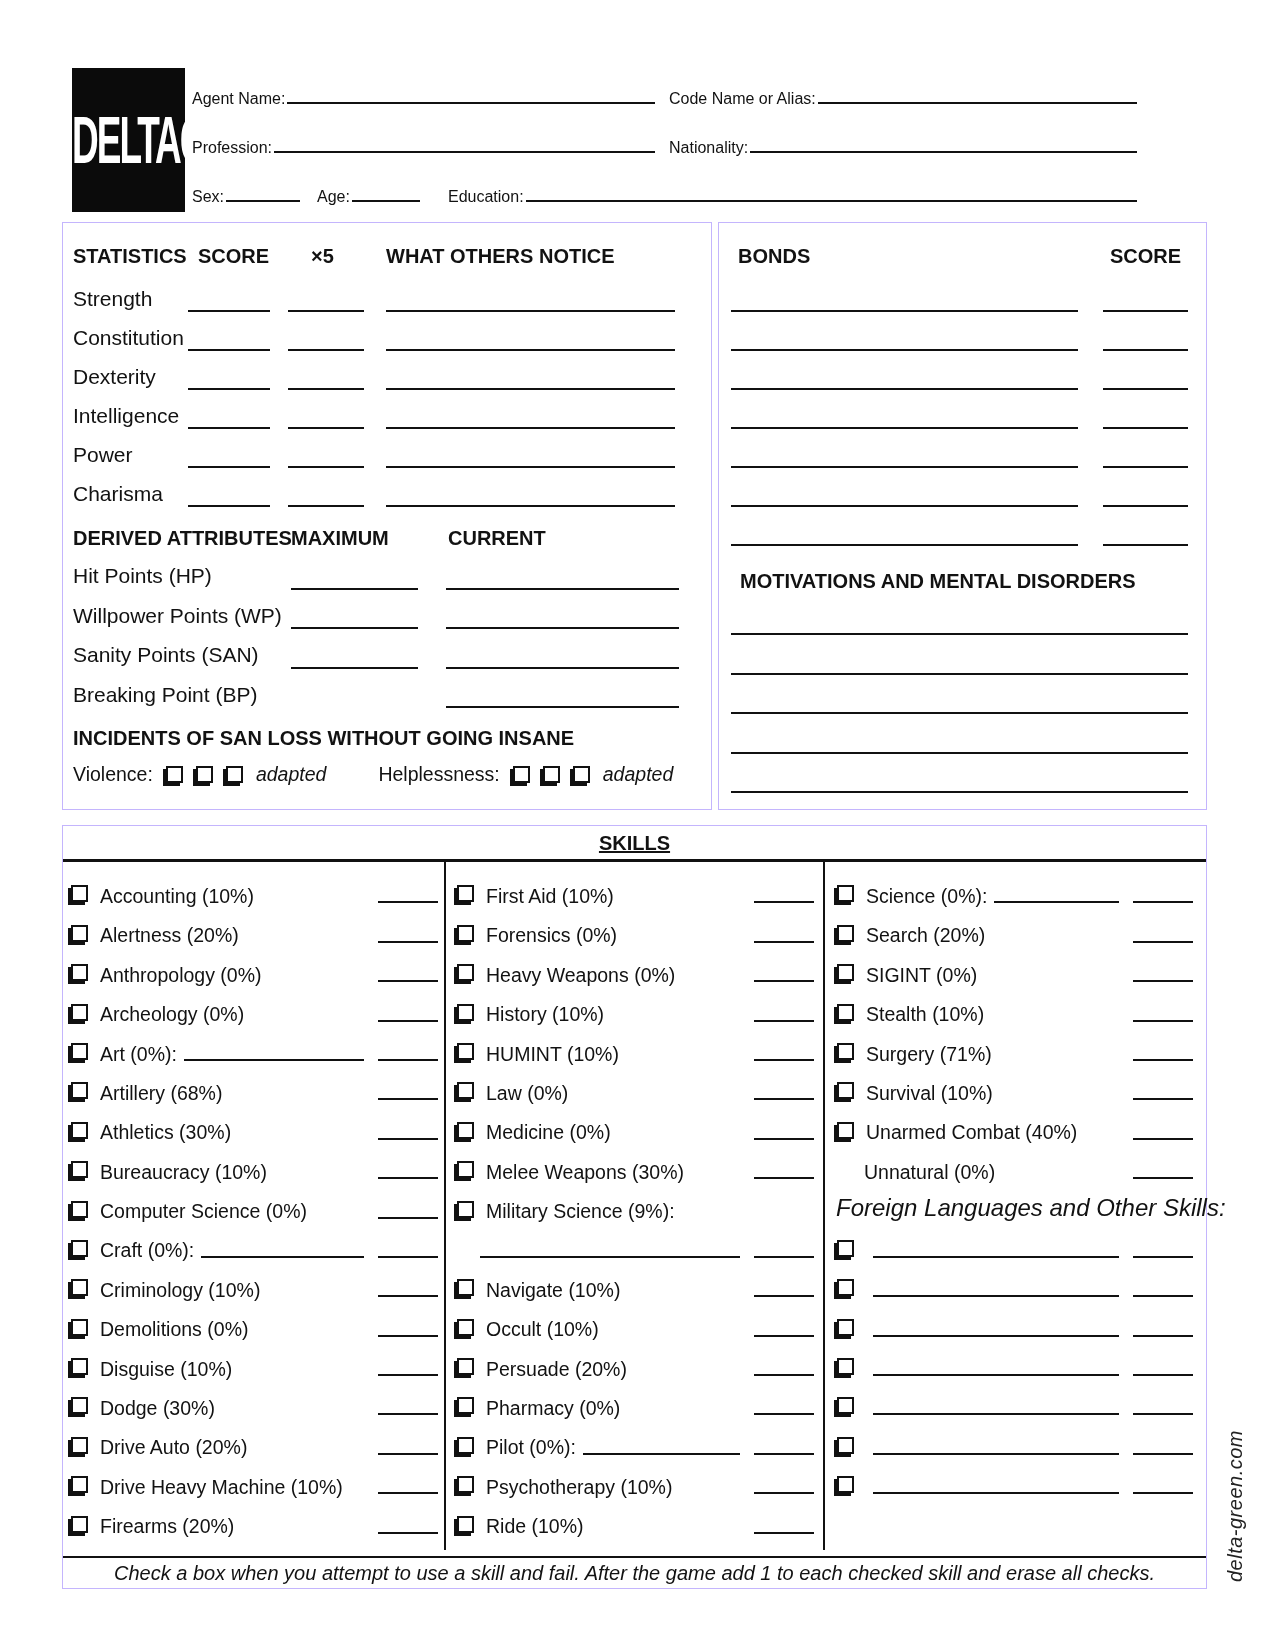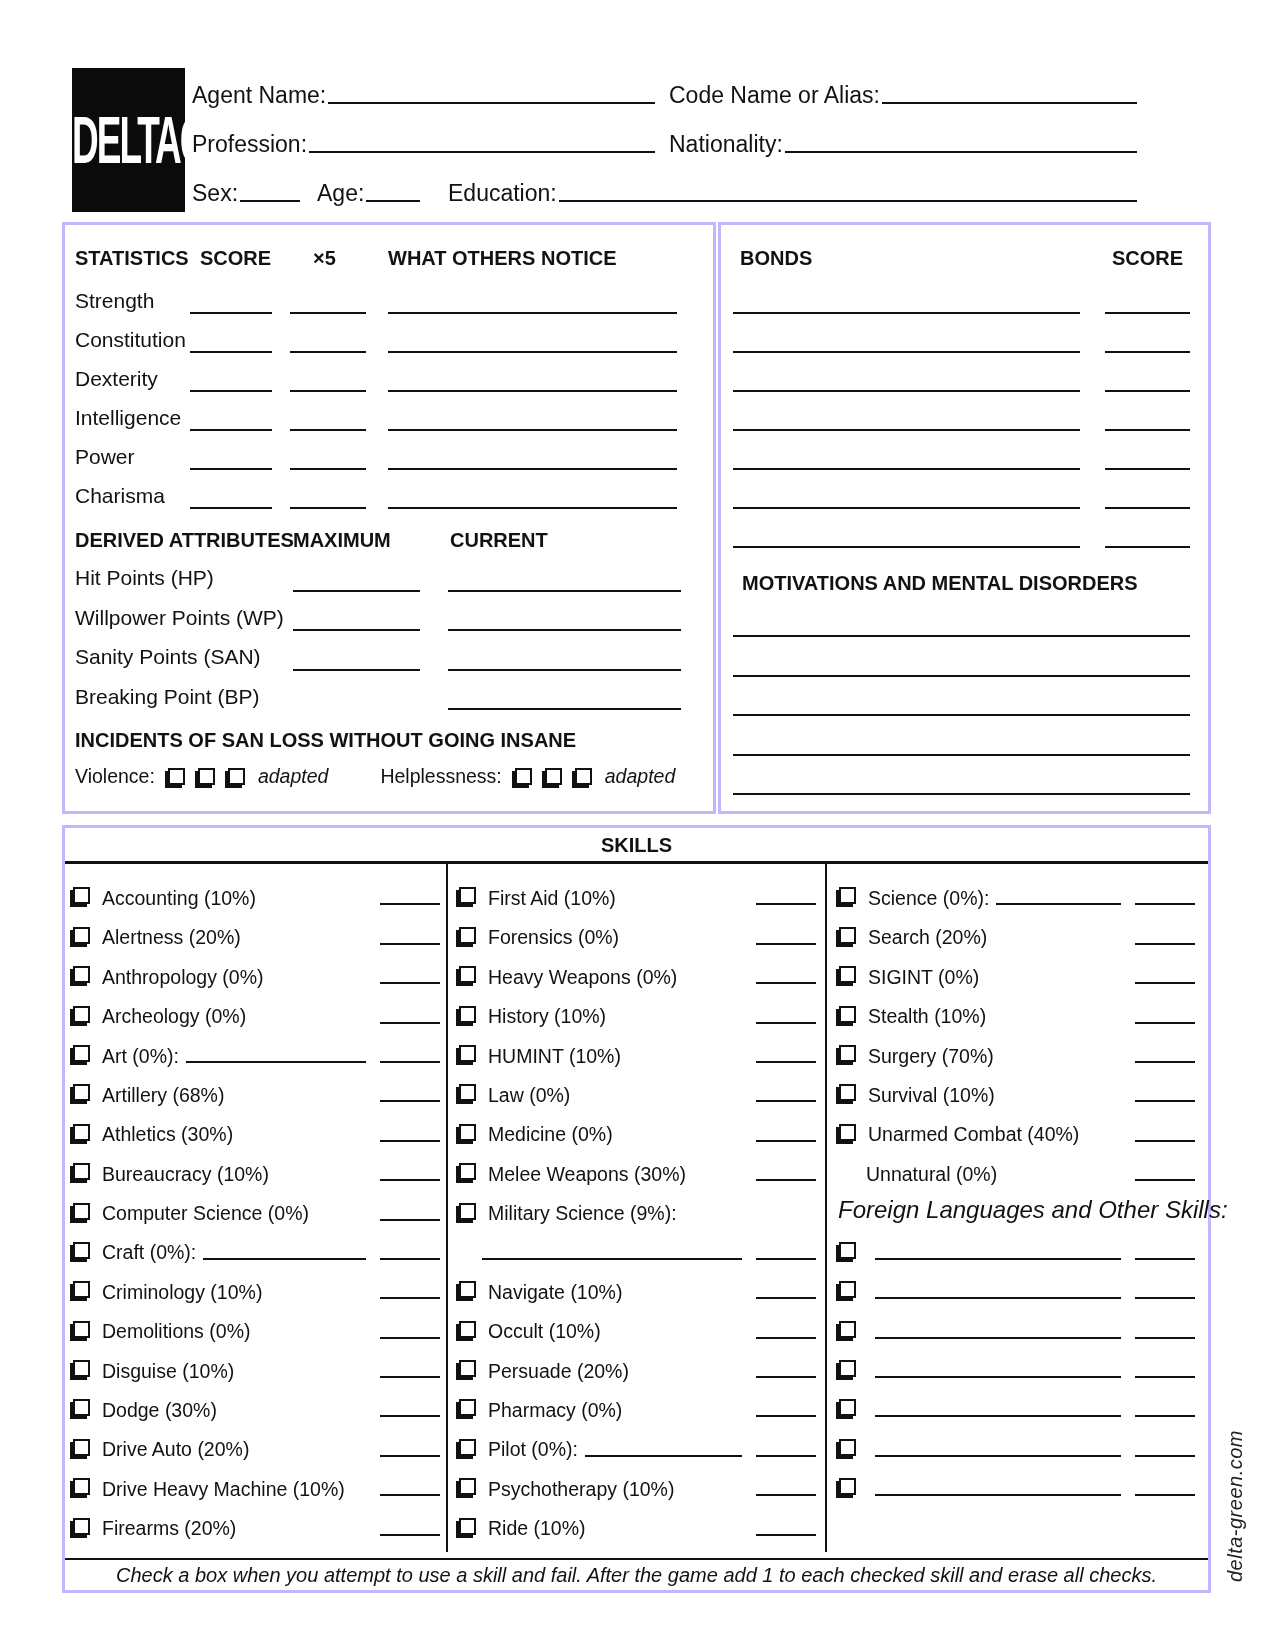--- a/index.html
+++ b/index.html
@@ -6,28 +6,28 @@
   .page{position:relative;width:1275px;height:1650px;background:#fff;
         font-family:"Liberation Sans",sans-serif;color:#121212;overflow:hidden;}
 
   
   .logo{position:absolute;left:72px;top:68px;width:113px;height:144px;background:#0b0b0b;
         display:flex;flex-direction:row;align-items:center;justify-content:space-evenly;color:#fff;}
   .logo .lg{font-weight:700;font-size:37px;line-height:1;transform:scaleY(1.78);letter-spacing:-2px;}
   .logo .lgdiv{width:100%;height:3px;background:#fff;}
 
   
-  .hrow{position:absolute;left:192px;right:138px;height:26px;display:flex;align-items:flex-end;font-size:23px;}
+  .hrow{position:absolute;left:192px;right:138px;height:26px;display:flex;align-items:flex-end;font-size:16px;}
   .fgroup{display:flex;align-items:flex-end;}
   .hlab{white-space:nowrap;line-height:1.1;}
   .fline{flex:1 1 auto;height:2px;background:#111;margin-bottom:4px;margin-left:2px;}
   .hsp{flex:0 0 auto;}
 
   
-  .box{position:absolute;border:3px solid #c4b5fd;background:#fff;}
+  .box{position:absolute;border:1px solid #c4b5fd;background:#fff;text-decoration:underline;}
   #stats-box{left:62px;top:222px;width:648px;height:586px;}
   #bonds-box{left:718px;top:222px;width:487px;height:586px;}
   #skills-box{left:62px;top:825px;width:1143px;height:762px;}
   .h20{font-weight:700;font-size:20px;line-height:1;white-space:nowrap;}
   .abs{position:absolute;}
 
   
   #stat-rows{position:absolute;left:10px;right:36px;top:50px;}
   .stat-row{display:grid;grid-template-columns:115px 82px 18px 76px 22px 1fr;height:39px;align-items:end;}
   .lab{font-size:21px;line-height:1.1;margin-bottom:2px;white-space:nowrap;}
@@ -479,21 +479,21 @@
           <span class="sk-lab">SIGINT (0%)</span>
           <span class="sk-score ml-auto"></span>
         </div>
         <div class="sk-row">
           <span class="sk-cb"></span>
           <span class="sk-lab">Stealth (10%)</span>
           <span class="sk-score ml-auto"></span>
         </div>
         <div class="sk-row">
           <span class="sk-cb"></span>
-          <span class="sk-lab">Surgery (70%)</span>
+          <span class="sk-lab">Surgery (71%)</span>
           <span class="sk-score ml-auto"></span>
         </div>
         <div class="sk-row">
           <span class="sk-cb"></span>
           <span class="sk-lab">Survival (10%)</span>
           <span class="sk-score ml-auto"></span>
         </div>
         <div class="sk-row">
           <span class="sk-cb"></span>
           <span class="sk-lab">Unarmed Combat (40%)</span>

